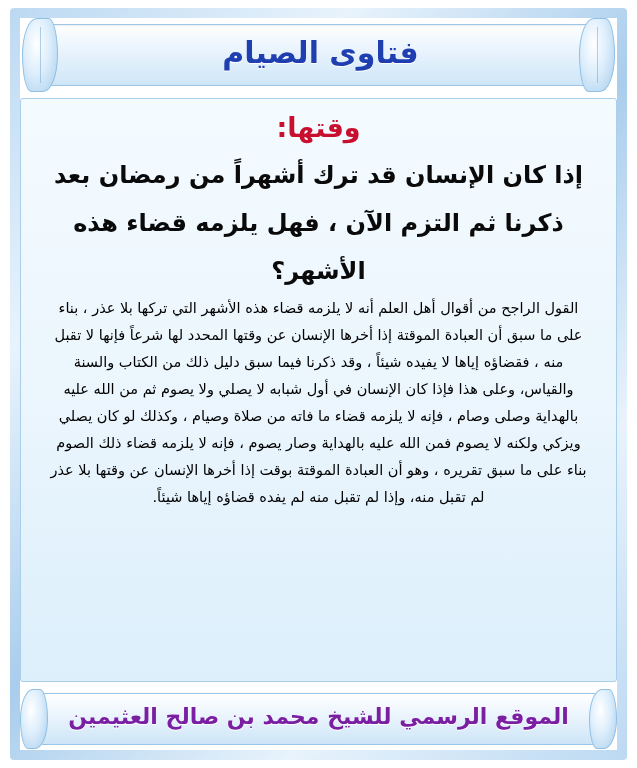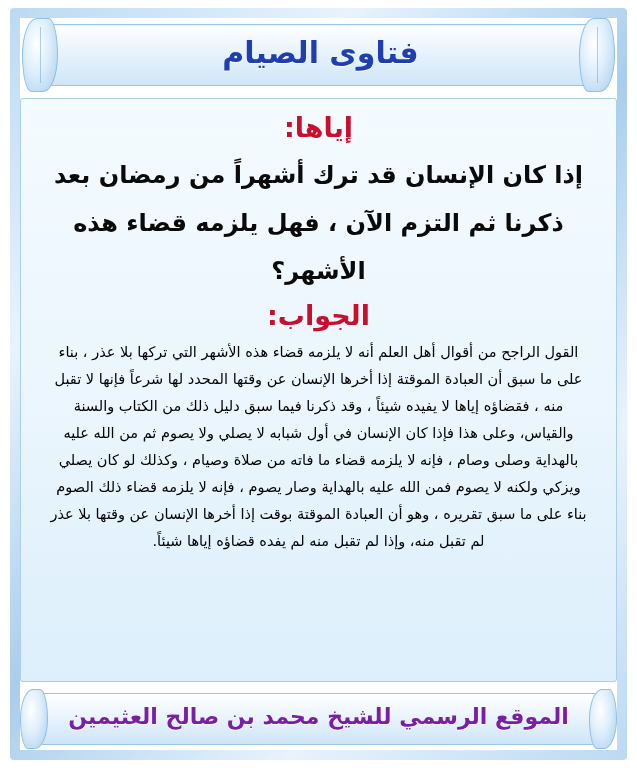--- a/index.html
+++ b/index.html
@@ -182,23 +182,22 @@
   <div class="frame">
 
     <div class="banner">
       <div class="scroll-body"></div>
       <div class="curl left"></div>
       <div class="curl right"></div>
       <div class="banner-title">فتاوى الصيام</div>
     </div>
 
     <div class="body-card">
-      <div class="label-question">إياها:</div>
+      <div class="label-question">وقتها:</div>
       <div class="question-text">إذا كان الإنسان قد ترك أشهراً من رمضان بعد ذكرنا ثم التزم الآن ، فهل يلزمه قضاء هذه الأشهر؟</div>
-      <div class="label-answer">الجواب:</div>
       <div class="answer-text">القول الراجح من أقوال أهل العلم أنه لا يلزمه قضاء هذه الأشهر التي تركها بلا عذر ، بناء على ما سبق أن العبادة الموقتة إذا أخرها الإنسان عن وقتها المحدد لها شرعاً فإنها لا تقبل منه ، فقضاؤه إياها لا يفيده شيئاً ، وقد ذكرنا فيما سبق دليل ذلك من الكتاب والسنة والقياس، وعلى هذا فإذا كان الإنسان في أول شبابه لا يصلي ولا يصوم ثم من الله عليه بالهداية وصلى وصام ، فإنه لا يلزمه قضاء ما فاته من صلاة وصيام ، وكذلك لو كان يصلي ويزكي ولكنه لا يصوم فمن الله عليه بالهداية وصار يصوم ، فإنه لا يلزمه قضاء ذلك الصوم بناء على ما سبق تقريره ، وهو أن العبادة الموقتة بوقت إذا أخرها الإنسان عن وقتها بلا عذر لم تقبل منه، وإذا لم تقبل منه لم يفده قضاؤه إياها شيئاً.</div>
     </div>
 
     <div class="footer">
       <div class="scroll-body"></div>
       <div class="curl left"></div>
       <div class="curl right"></div>
       <div class="footer-text">الموقع الرسمي للشيخ محمد بن صالح العثيمين</div>
     </div>
 

